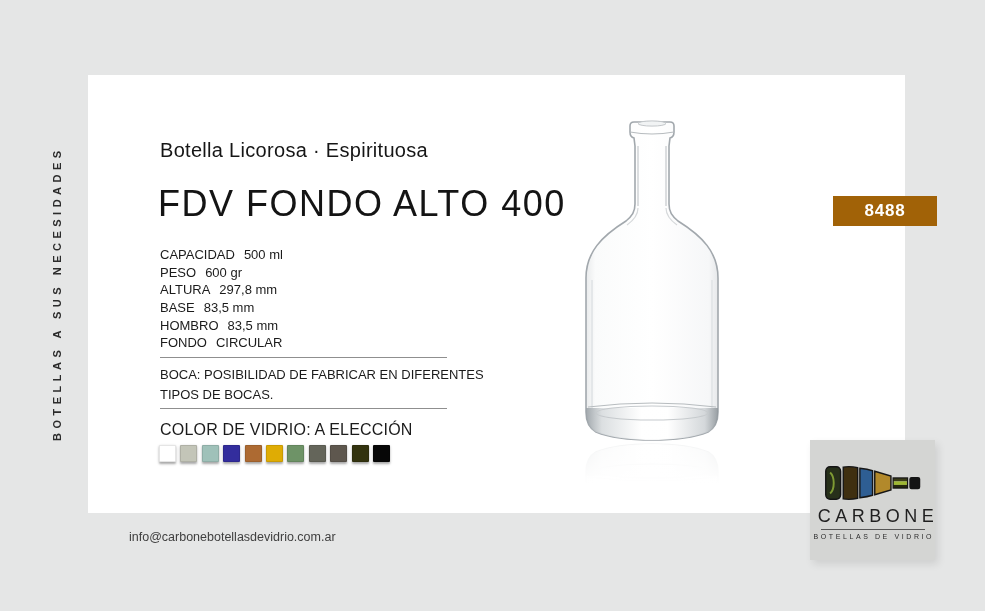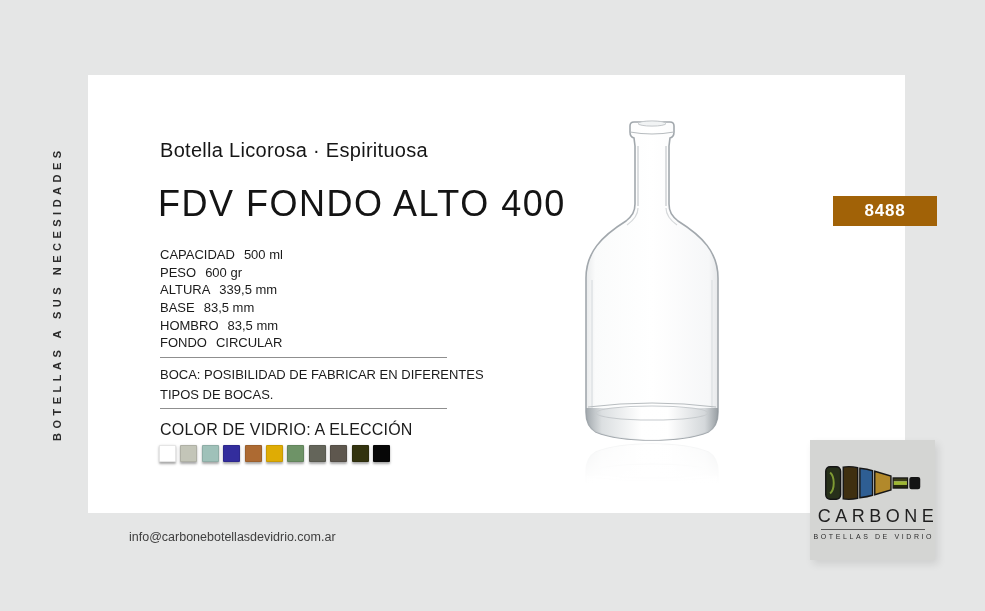--- a/index.html
+++ b/index.html
@@ -115,21 +115,21 @@
   <div class="product-name">FDV FONDO ALTO 400</div>
 
   <div class="specs">
     <div class="spec-row">
       <span class="lbl">CAPACIDAD</span><span class="val">500 ml</span>
     </div>
     <div class="spec-row">
       <span class="lbl">PESO</span><span class="val">600 gr</span>
     </div>
     <div class="spec-row">
-      <span class="lbl">ALTURA</span><span class="val">339,5 mm</span>
+      <span class="lbl">ALTURA</span><span class="val">297,8 mm</span>
     </div>
     <div class="spec-row">
       <span class="lbl">BASE</span><span class="val">83,5 mm</span>
     </div>
     <div class="spec-row">
       <span class="lbl">HOMBRO</span><span class="val">83,5 mm</span>
     </div>
     <div class="spec-row">
       <span class="lbl">FONDO</span><span class="val">CIRCULAR</span>
     </div>

